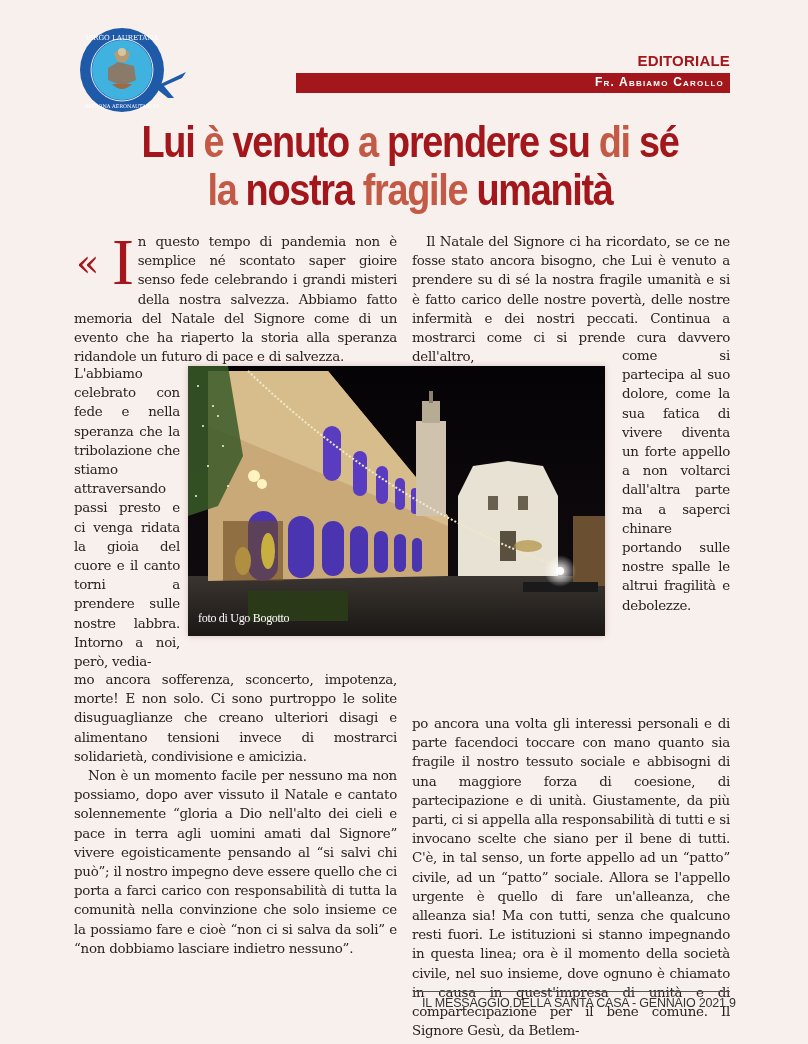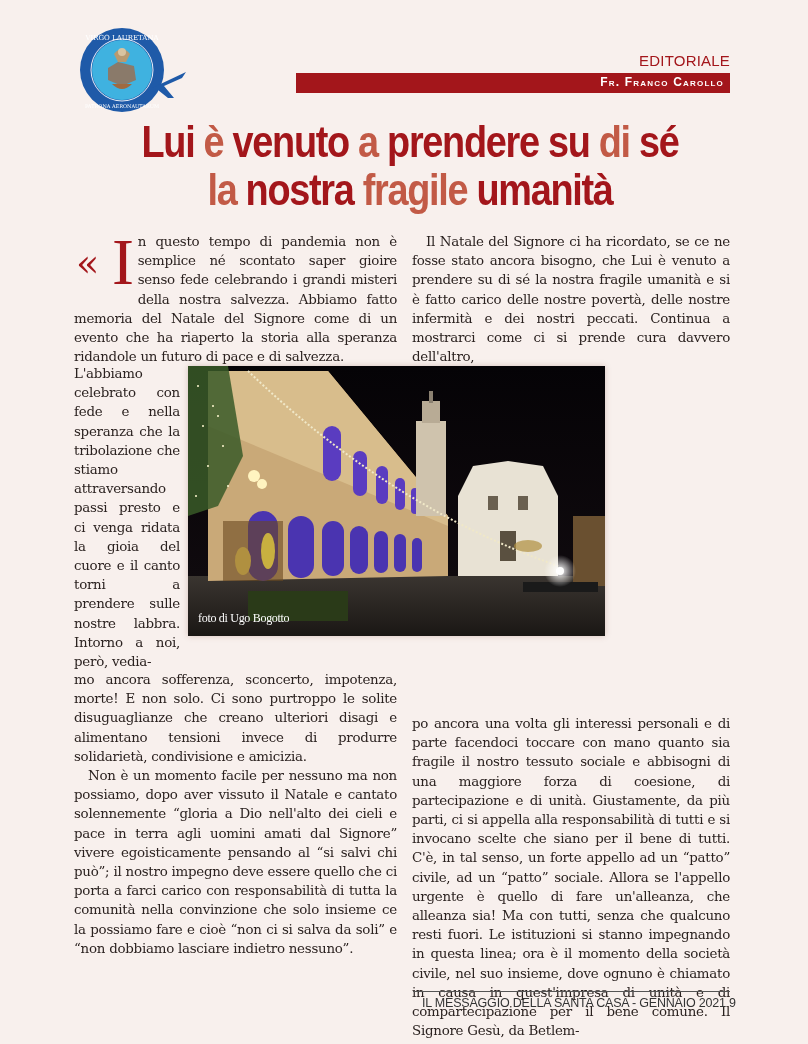--- a/index.html
+++ b/index.html
@@ -5,21 +5,21 @@
   html, body { margin:0; padding:0; }
   body {
     width:808px; height:1044px; background:#f8f0ed; position:relative; overflow:hidden;
     font-family: "DejaVu Serif", "Liberation Serif", serif; color:#2b2220;
   }
   .abs { position:absolute; }
   
   .logo { left:78px; top:26px; width:112px; height:88px; }
   
   .section-label {
-    right:78px; top:52px; font-family:"Liberation Sans", sans-serif; font-weight:normal;
+    right:78px; top:52px; font-family:"Liberation Sans", sans-serif; font-weight:bold;
     font-size:15px; color:#a3161b; letter-spacing:0.2px;
   }
   .author-bar {
     left:296px; top:73px; width:434px; height:20px; background:#a3161b;
   }
   .author-name {
     position:absolute; right:6px; top:2px; font-family:"Liberation Sans", sans-serif;
     font-weight:bold; font-size:12px; color:#fff; font-variant:small-caps; letter-spacing:1.2px;
   }
   
@@ -82,21 +82,21 @@
     <circle cx="44" cy="26" r="4" fill="#d9c4a0"></circle>
     <path d="M34 58 Q44 68 54 58" fill="#a06a40"></path>
     <path d="M74 62 L108 46 L104 52 L86 60 L96 72 L90 72 L80 64 L74 66 Z" fill="#1f5aa8"></path>
     <text x="44" y="14" font-size="7" fill="#fff" text-anchor="middle" font-family="DejaVu Serif, serif">VIRGO LAURETANA</text>
     <text x="44" y="82" font-size="5" fill="#fff" text-anchor="middle" font-family="DejaVu Serif, serif">PATRONA AERONAUTARUM</text>
   </svg>
 </div>
 
 <div class="abs section-label">EDITORIALE</div>
 <div class="abs author-bar">
-  <span class="author-name">Fr. Franco Carollo</span>
+  <span class="author-name">Fr. Abbiamo Carollo</span>
 </div>
 
 <div class="abs title">
   <div>
     <span>Lui </span><span class="light">è </span><span>venuto </span><span class="light">a </span><span>prendere su </span><span class="light">di </span><span>sé</span>
   </div>
   <div>
     <span class="light">la </span><span>nostra </span><span class="light">fragile </span><span>umanità</span>
   </div>
 </div>
@@ -192,29 +192,30 @@
 
     <circle cx="372" cy="205" r="16" fill="url(#star)"></circle>
     <circle cx="372" cy="205" r="4" fill="#fff"></circle>
 
     <ellipse cx="340" cy="180" rx="14" ry="6" fill="#b09040" opacity="0.7"></ellipse>
   </svg>
   <span class="photo-caption">foto di Ugo Bogotto</span>
 </div>
 
 <div class="abs col col1-bottom">
-  <p>mo ancora sofferenza, sconcerto, impotenza, morte! E non solo. Ci sono purtroppo le solite disuguaglianze che creano ulteriori disagi e alimentano tensioni invece di produrre solidarietà, condivisione e amicizia.</p>
+  <p>mo ancora sofferenza, sconcerto, impotenza, morte! E non solo. Ci sono purtroppo le solite disuguaglianze che creano ulteriori disagi e alimentano tensioni invece di mostrarci solidarietà, condivisione e amicizia.</p>
   <p class="indent">Non è un momento facile per nessuno ma non possiamo, dopo aver vissuto il Natale e cantato solennemente “gloria a Dio nell'alto dei cieli e pace in terra agli uomini amati dal Signore” vivere egoisticamente pensando al “si salvi chi può”; il nostro impegno deve essere quello che ci porta a farci carico con responsabilità di tutta la comunità nella convinzione che solo insieme ce la possiamo fare e cioè “non ci si salva da soli” e “non dobbiamo lasciare indietro nessuno”.</p>
 </div>
 
 <div class="abs col col2">
   <p class="indent">Il Natale del Signore ci ha ricordato, se ce ne fosse stato ancora bisogno, che Lui è venuto a prendere su di sé la nostra fragile umanità e si è fatto carico delle nostre povertà, delle nostre infermità e dei nostri peccati. Continua a mostrarci come ci si prende cura davvero dell'altro,</p>
 </div>
 
 <div class="abs col narrow-right" style="top:346px;">
+  <p>come si partecipa al suo dolore, come la sua fatica di vivere diventa un forte appello a non voltarci dall'altra parte ma a saperci chinare portando sulle nostre spalle le altrui fragilità e debolezze.</p>
 </div>
 
 <div class="abs col col2-bottom">
   <p>po ancora una volta gli interessi personali e di parte facendoci toccare con mano quanto sia fragile il nostro tessuto sociale e abbisogni di una maggiore forza di coesione, di partecipazione e di unità. Giustamente, da più parti, ci si appella alla responsabilità di tutti e si invocano scelte che siano per il bene di tutti. C'è, in tal senso, un forte appello ad un “patto” civile, ad un “patto” sociale. Allora se l'appello urgente è quello di fare un'alleanza, che alleanza sia! Ma con tutti, senza che qualcuno resti fuori. Le istituzioni si stanno impegnando in questa linea; ora è il momento della società civile, nel suo insieme, dove ognuno è chiamato in causa in quest'impresa di unità e di compartecipazione per il bene comune. Il Signore Gesù, da Betlem-</p>
 </div>
 
 <div class="abs footer-rule"></div>
 <div class="abs footer-text">IL MESSAGGIO DELLA SANTA CASA - GENNAIO 2021 9</div>
 
 </body></html>

